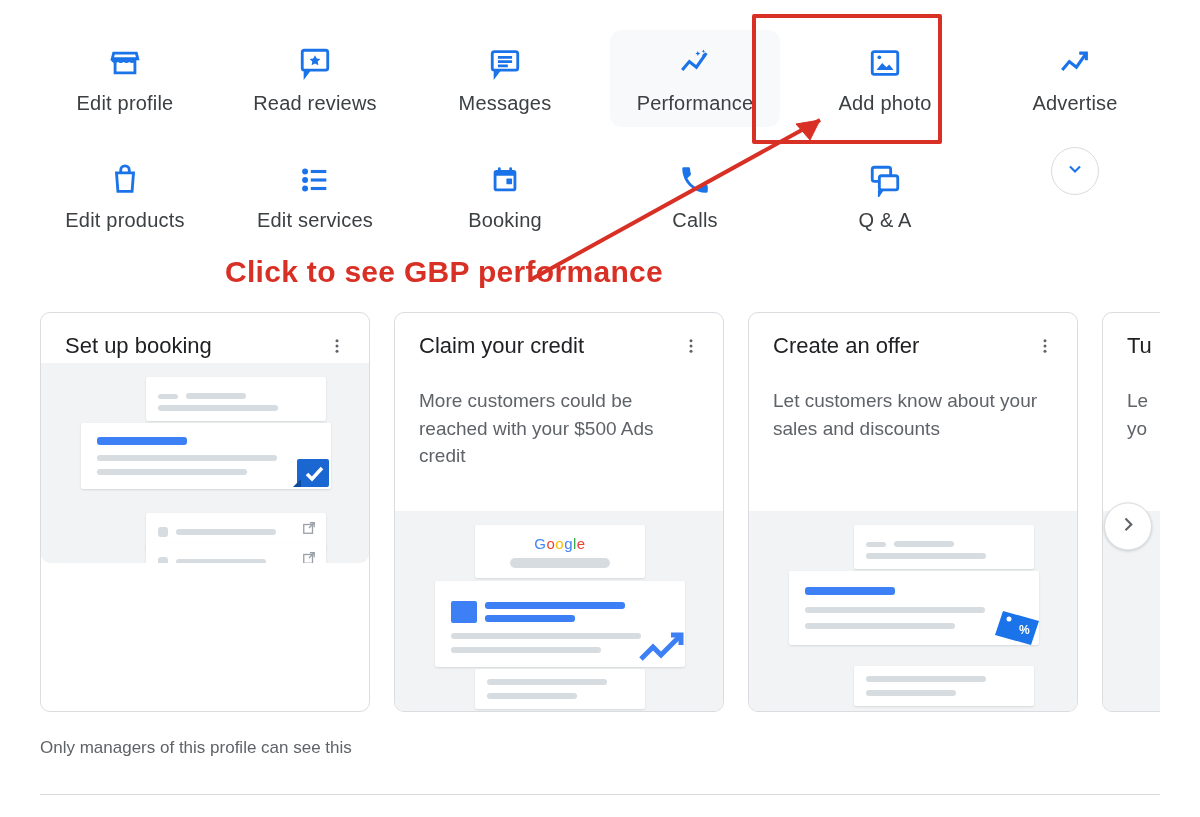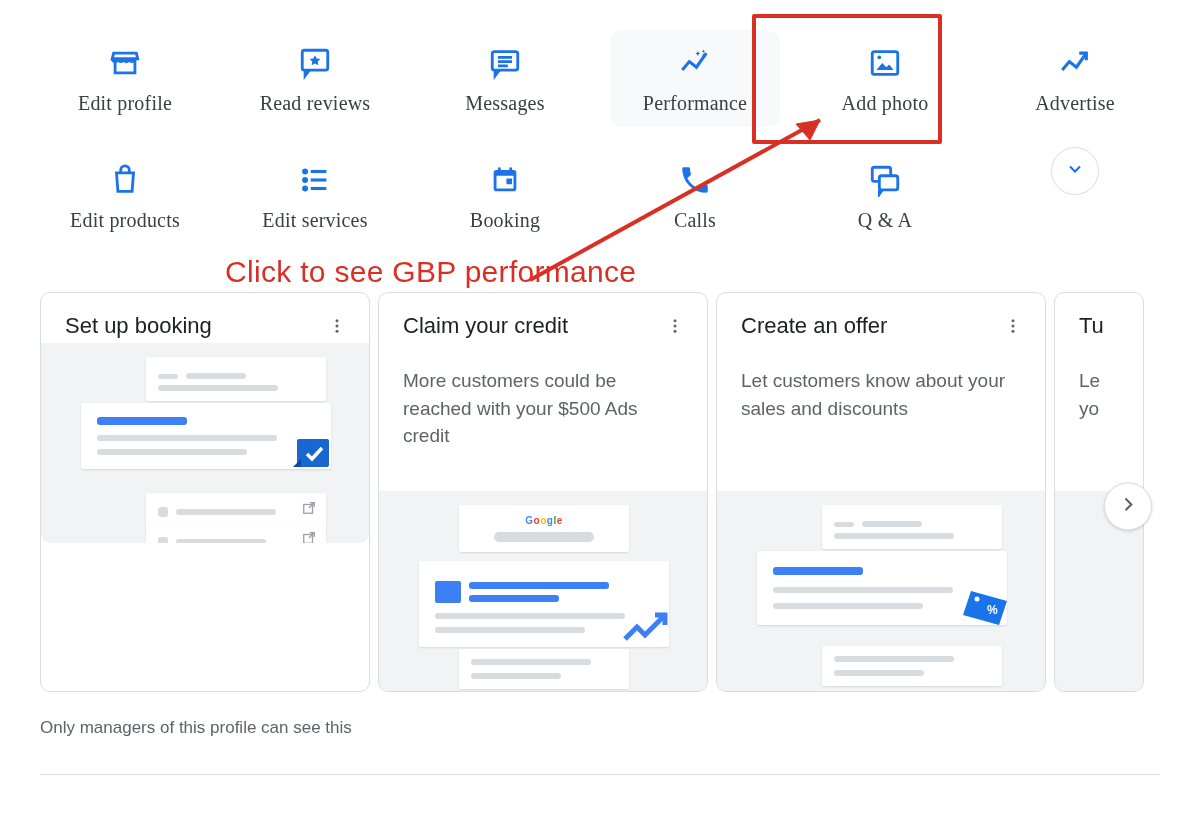--- a/index.html
+++ b/index.html
@@ -25,21 +25,20 @@
     position: relative;
     padding: 30px 40px 40px 40px;
   }
   
   .nav-grid {
     display: grid;
     grid-template-columns: repeat(6, 1fr);
     gap: 20px 20px;
     margin-bottom: 10px;
     position: relative;
-    font-family: Liberation Serif, serif;
   }
   .nav-item {
     display: flex;
     flex-direction: column;
     align-items: center;
     padding: 14px 6px 12px;
     border-radius: 12px;
     cursor: pointer;
   }
   .nav-item.highlighted {
@@ -78,32 +77,32 @@
   }
   .anno-arrow {
     position:absolute;
     stroke: var(--red-anno);
     fill: var(--red-anno);
     pointer-events:none;
   }
   .anno-text {
     position:absolute;
     color: var(--red-anno);
-    font-weight:400;
+    font-weight:700;
     font-size: 30px;
     letter-spacing:.3px;
     pointer-events:none;
   }
 
   
   .cards-row {
     position: relative;
     display:flex;
-    gap: 8px;
-    margin-top: 48px;
+    gap: 24px;
+    margin-top: 68px;
     overflow: hidden;
   }
   .card {
     width: 330px;
     flex: 0 0 330px;
     border: 1px solid var(--g-border);
     border-radius: 10px;
     display:flex;
     flex-direction:column;
     background:#fff;
@@ -383,21 +382,21 @@
           <svg viewBox="0 0 24 24">
               <circle cx="12" cy="5" r="2"></circle>
               <circle cx="12" cy="12" r="2"></circle>
               <circle cx="12" cy="19" r="2"></circle>
             </svg>
         </span>
       </div>
       <div class="card-body">More customers could be reached with your $500 Ads credit</div>
       <div class="card-illustration">
         <div class="paper" style="left:80px; top:14px; width:170px; text-align:center;">
-          <div style="font-weight:700; font-size:10px; letter-spacing:.5px;">
+          <div style="font-weight:400; font-size:15px; letter-spacing:.5px;">
             <span style="color:#4285F4">G</span><span style="color:#EA4335">o</span><span style="color:#FBBC05">o</span><span style="color:#4285F4">g</span><span style="color:#34A853">l</span><span style="color:#EA4335">e</span>
           </div>
           <div class="ph" style="width:100px; margin:6px auto 0; border-radius:10px; height:10px;"></div>
         </div>
         <div class="paper" style="left:40px; top:70px; width:250px; padding:14px 16px;">
           <div class="row">
             <div class="sq-blue" style="width:26px;height:22px;"></div>
             <div style="flex:1">
               <div class="ph blue" style="width:140px; height:7px;"></div>
               <div class="ph blue" style="width:90px; height:7px; margin-top:6px;"></div>

